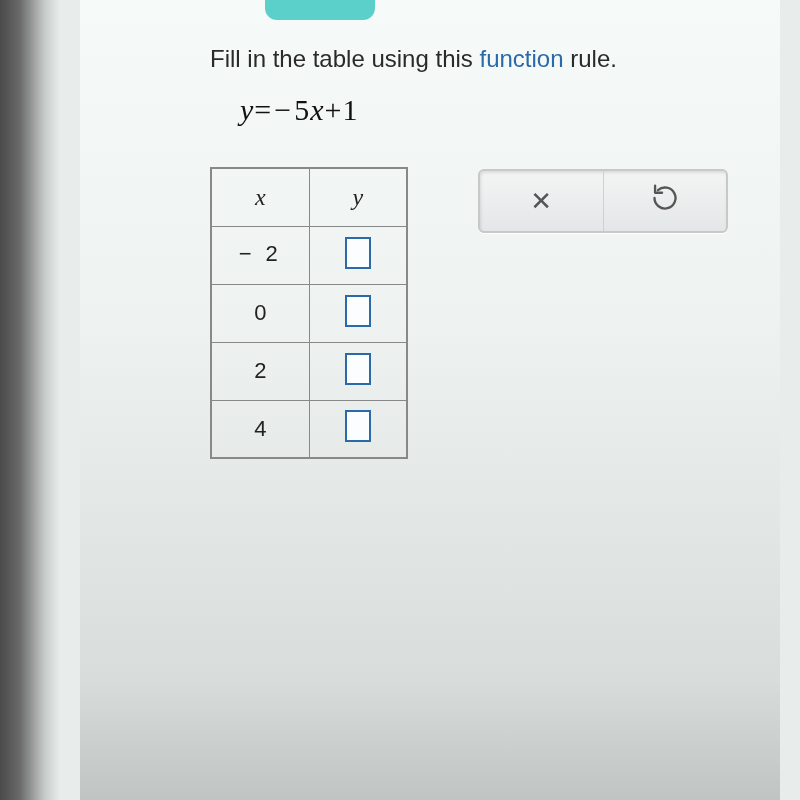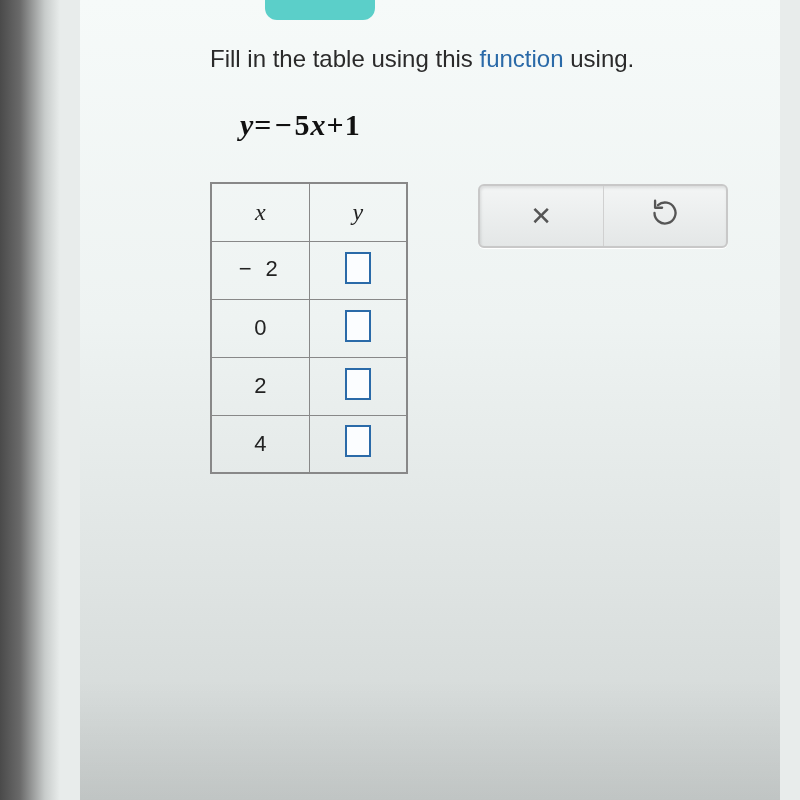--- a/index.html
+++ b/index.html
@@ -41,23 +41,22 @@
       margin-left: 90px;
     }
     .instruction .link {
       color: #2a6aa8;
     }
     .equation {
       font-family: "Times New Roman", Times, serif;
       font-style: italic;
       font-size: 30px;
       color: #111;
-      margin: 35px 0 40px 120px;
+      margin: 20px 0 40px 120px;
       letter-spacing: 1px;
-      font-weight: bold;
     }
     .equation .eq { font-style: normal; }
     .equation .num { font-style: normal; }
     .equation .minus { font-style: normal; padding: 0 2px; }
 
     .row-area {
       display: flex;
       align-items: flex-start;
       gap: 70px;
       margin-left: 90px;
@@ -134,21 +133,21 @@
 </head>
 <body>
 
 <div class="shadow-left"></div>
 
 <div class="content-area">
 
   <div class="teal-tab"></div>
 
   <div class="instruction">
-    <span>Fill in the table using this </span><span class="link">function</span><span> using.</span>
+    <span>Fill in the table using this </span><span class="link">function</span><span> rule.</span>
   </div>
 
   <div class="equation">
     <span>y</span><span class="eq">=</span><span class="minus">−</span><span class="num">5</span><span>x</span><span class="eq">+</span><span class="num">1</span>
   </div>
 
   <div class="row-area">
 
     <table class="fn">
       <tbody>

